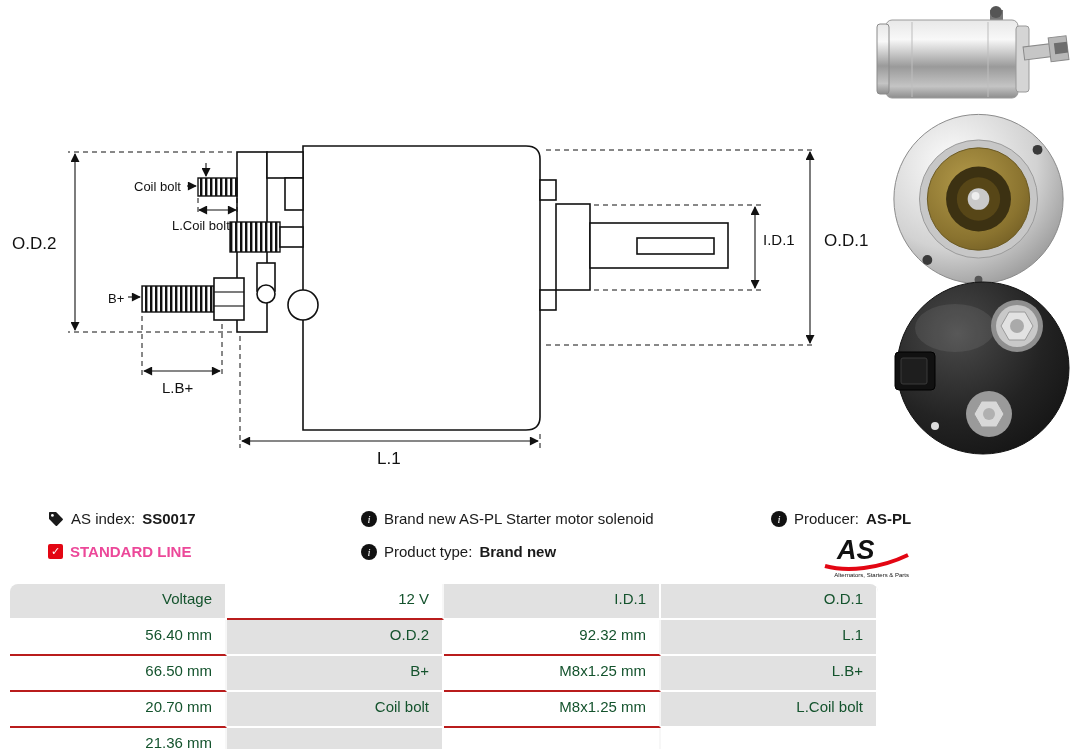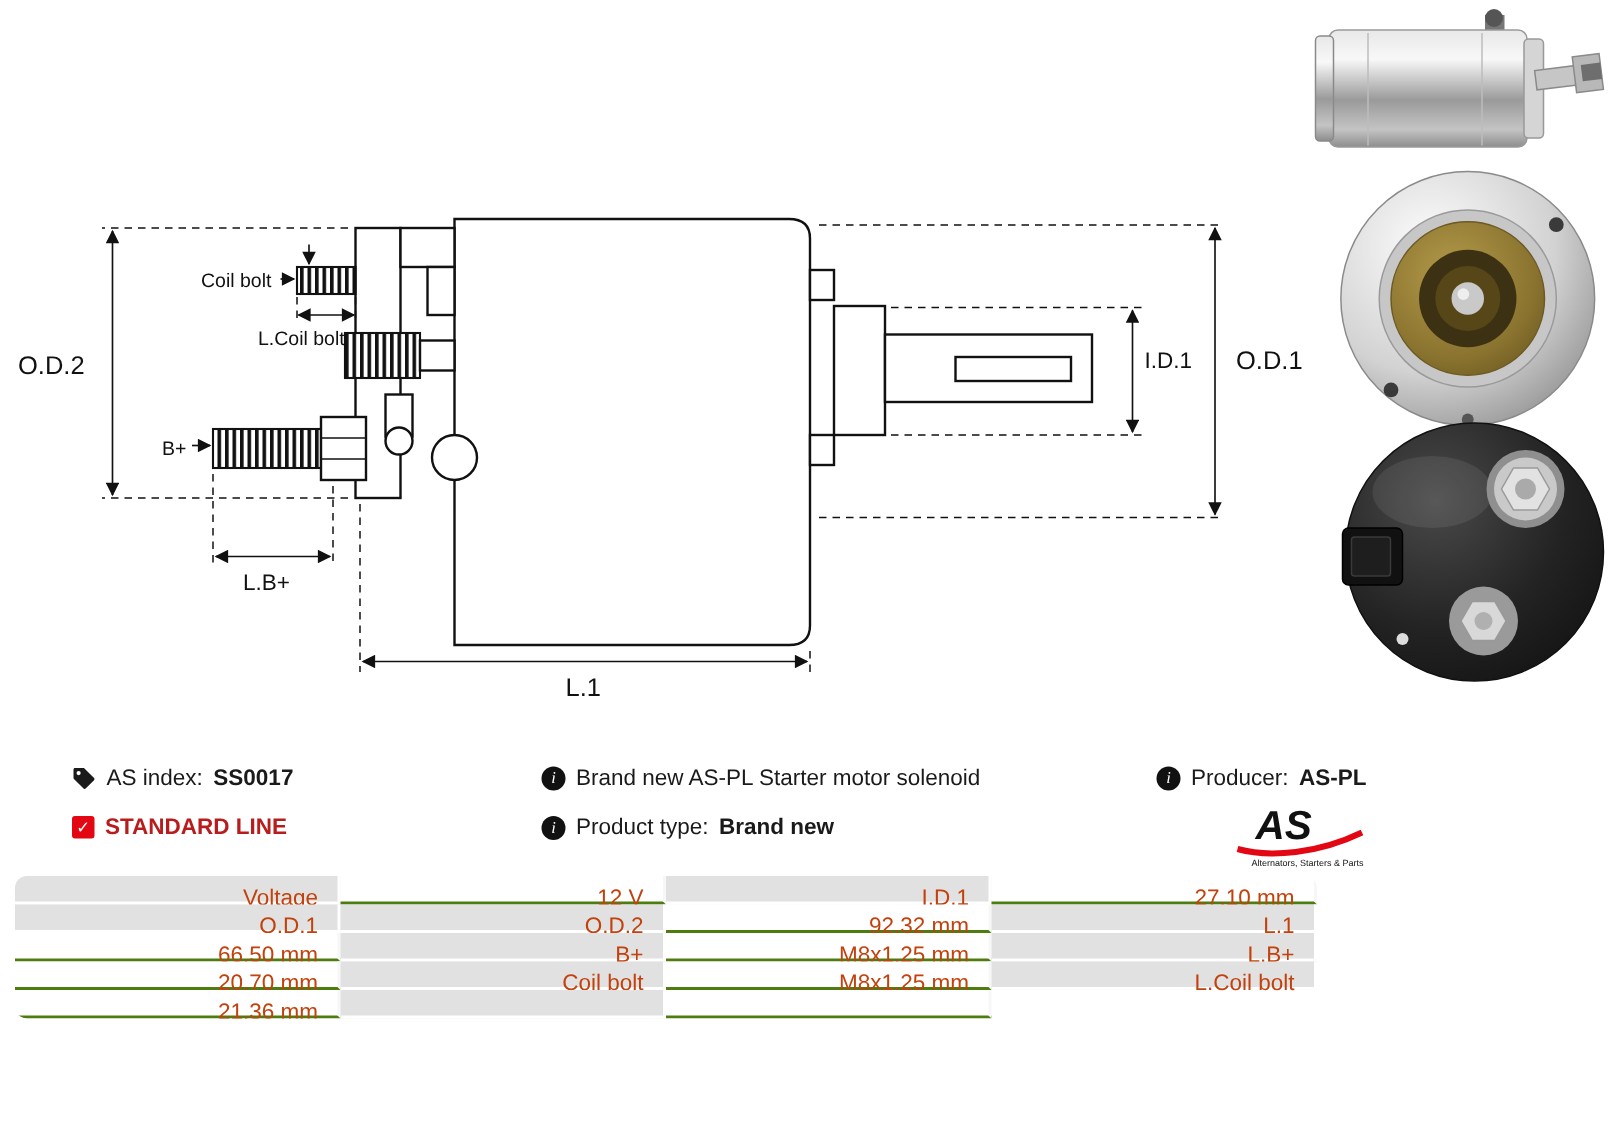--- a/index.html
+++ b/index.html
@@ -25,21 +25,21 @@
   
   .photo { position:absolute; cursor:pointer; }
   .photo-1 { left:872px; top:4px; }
   .photo-2 { left:888px; top:110px; }
   .photo-3 { left:893px; top:278px; }
 
   
   .info { position:absolute; left:0; top:503px; width:1080px; height:78px;margin-left:28px; }
   .info-item { position:absolute; display:flex; align-items:center; gap:7px; font-size:15px; white-space:nowrap; }
   .info-item b { font-weight:bold; }
-  .standard { color:#b91c1c; font-weight:bold; }
+  .standard { color:#ec4899; font-weight:bold; }
   .info-icon {
     width:16px; height:16px; border-radius:50%; background:#111; color:#fff;
     display:inline-flex; align-items:center; justify-content:center;
     font-size:11px; font-style:italic; font-family:"Liberation Serif", serif; flex:0 0 auto;
   }
   .info-icon::after { content:"i"; }
   .check-icon {
     width:15px; height:15px; background:#e30613; border-radius:2px; color:#fff;
     display:inline-flex; align-items:center; justify-content:center; font-size:11px; flex:0 0 auto;
   }
@@ -47,25 +47,25 @@
   .tag-icon { display:inline-flex; flex:0 0 auto; }
   .logo { position:absolute; left:793px; top:30px; }
 
   
   .spec-table {
     position:absolute; left:10px; top:584px;
     display:grid; grid-template-columns:217px 217px 217px 217px;
     border-radius:8px; overflow:hidden;
   }
   .cell {
-    height:19px; line-height:29px; text-align:right; padding-right:13px;
-    font-size:15px; color:#c2410c;
+    height:36px; line-height:29px; text-align:right; padding-right:13px;
+    font-size:15px; color:#14532d;
   }
   .cell.lab { background:#e1e1e1; border-bottom:2px solid #fff; border-right:2px solid #fff; }
-  .cell.val { background:#fff;    border-bottom:2px solid #4d7c0f; border-right:2px solid #f7f7f7; }
+  .cell.val { background:#fff;    border-bottom:2px solid #b91c1c; border-right:2px solid #f7f7f7; }
 </style>
 </head>
 <body>
 
 <div class="diagram">
   <svg width="870" height="495" viewBox="0 0 870 495">
     <defs>
       <pattern id="thr" width="5" height="10" patternUnits="userSpaceOnUse">
         <rect width="5" height="10" fill="#fff"></rect>
         <rect width="2.4" height="10" fill="#111"></rect>
@@ -278,23 +278,23 @@
       <text x="88" y="44" font-size="6" fill="#8a8a8a" text-anchor="end">Alternators, Starters &amp; Parts</text>
     </svg>
   </div>
 
 </div>
 
 <div class="spec-table">
   <div class="cell lab">Voltage</div>
   <div class="cell val">12 V</div>
   <div class="cell lab">I.D.1</div>
-  <div class="cell val">27.10 mm</div>
 
   <div class="cell lab">O.D.1</div>
+  <div class="cell val">56.40 mm</div>
   <div class="cell lab">O.D.2</div>
   <div class="cell val">92.32 mm</div>
 
   <div class="cell lab">L.1</div>
   <div class="cell val">66.50 mm</div>
   <div class="cell lab">B+</div>
   <div class="cell val">M8x1.25 mm</div>
 
   <div class="cell lab">L.B+</div>
   <div class="cell val">20.70 mm</div>

